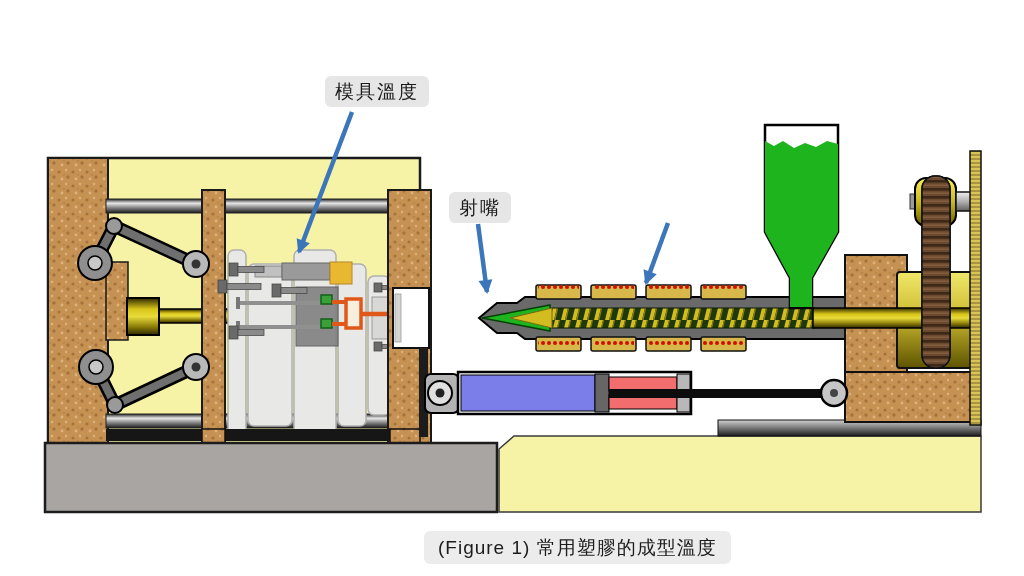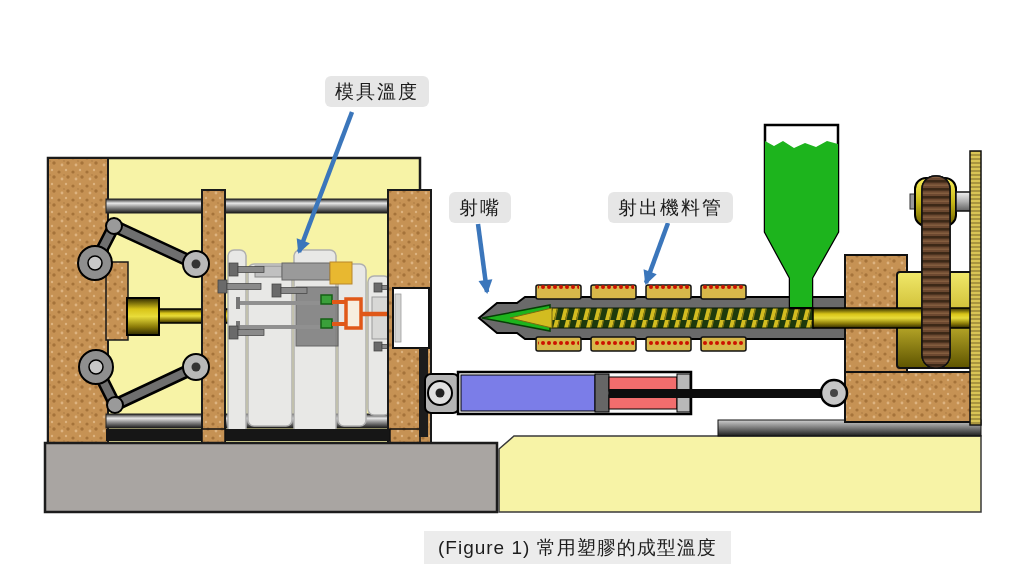--- a/index.html
+++ b/index.html
@@ -2,21 +2,21 @@
 <html><head>
 <meta charset="utf-8">
 <style>
   html,body{margin:0;padding:0;background:#ffffff;}
   .canvas{position:relative;width:1024px;height:576px;background:#ffffff;overflow:hidden;
           font-family:"Liberation Sans","DejaVu Sans",sans-serif;}
   .machine-svg{position:absolute;left:0;top:0;}
   .callout{position:absolute;background:#e6e6e6;border-radius:6px;color:#1c1c1c;
            font-size:19px;letter-spacing:2px;line-height:1;padding:6px 10px;
            white-space:nowrap;text-align:center;box-sizing:border-box;}
-  .caption{position:absolute;left:424px;top:531px;background:#ececec;border-radius:0;
+  .caption{position:absolute;left:424px;top:531px;background:#ececec;border-radius:6px;
            color:#1c1c1c;font-size:19px;letter-spacing:1px;line-height:1;
            padding:7px 14px;white-space:nowrap;}
 </style>
 </head>
 <body>
 
 <div class="canvas">
 
 <svg class="machine-svg" width="1024" height="576" viewBox="0 0 1024 576">
   <defs>
@@ -242,16 +242,15 @@
 
   <g stroke="#3b76bb" stroke-width="4.5" fill="none">
     <path d="M352,112 L299,252" marker-end="url(#ah)"></path>
     <path d="M478,224 L487,292" marker-end="url(#ah)"></path>
     <path d="M668,223 L646,283" marker-end="url(#ah)"></path>
   </g>
 </svg>
 
 <div class="callout" style="left:325px;top:76px;">模具溫度</div>
 <div class="callout" style="left:449px;top:192px;font-family:Liberation Serif, serif;">射嘴</div>
-<div class="callout" style="left:608px;top:192px;">射出機料管</div>
 <div class="caption">(Figure 1)  常用塑膠的成型溫度</div>
 
 </div>
 
 </body></html>

